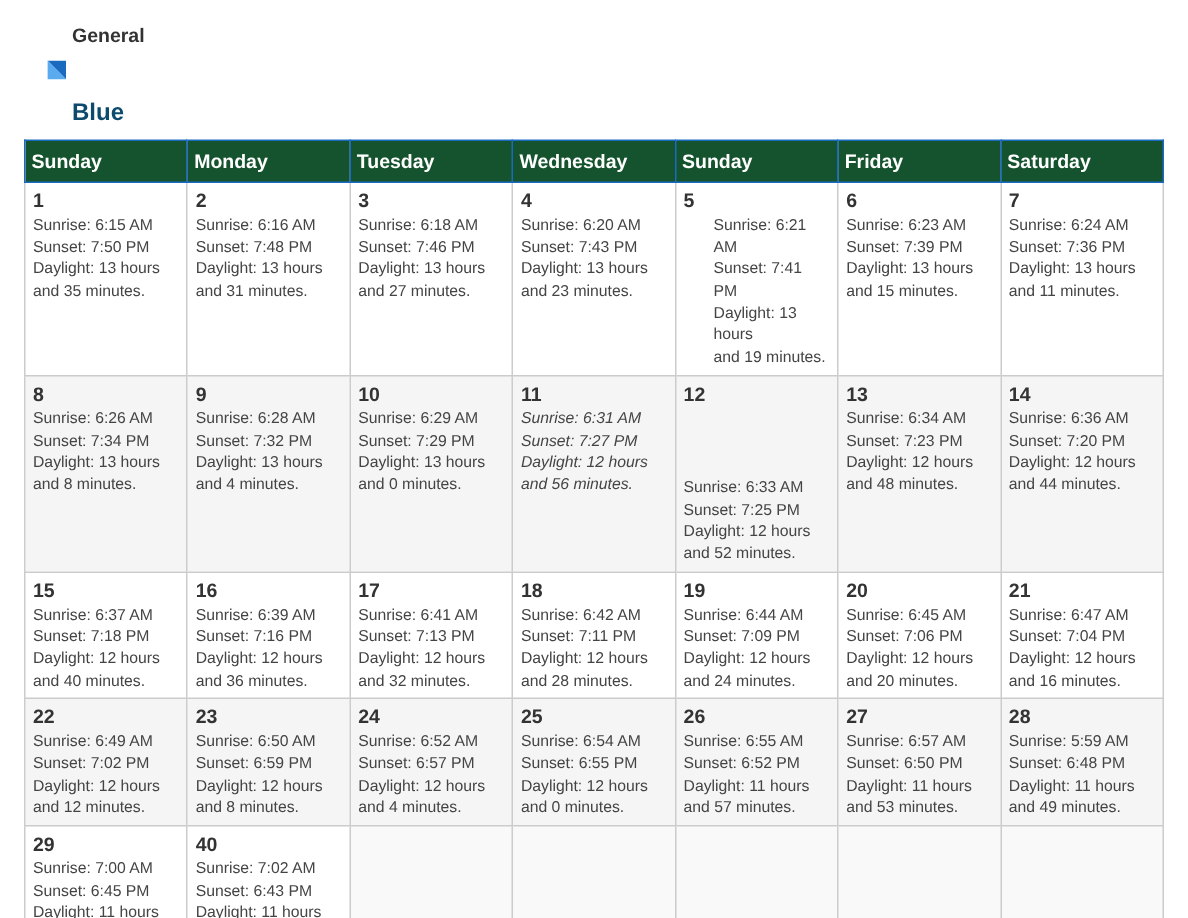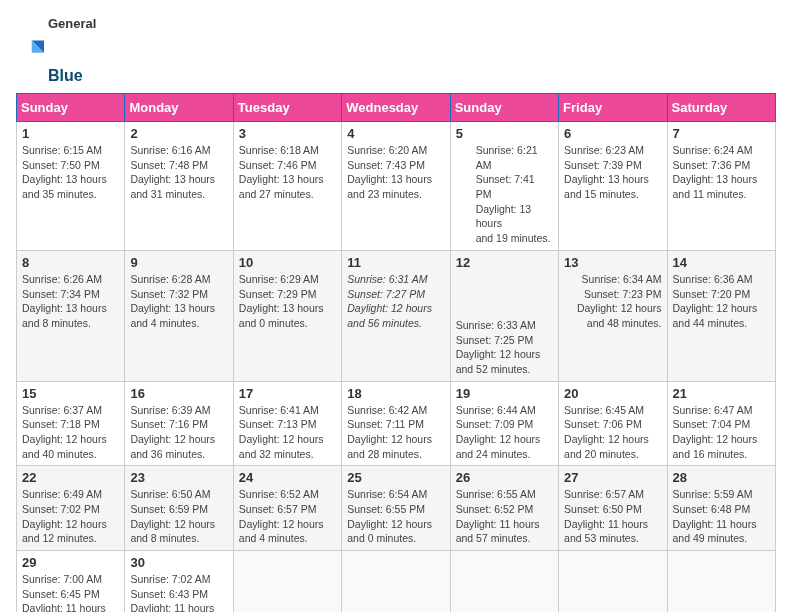--- a/index.html
+++ b/index.html
@@ -38,21 +38,21 @@
       font-size: 16px;
       color: #555;
       margin-top: 2px;
     }
     .calendar {
       width: 100%;
       border-collapse: collapse;
       font-size: 11px;
     }
     .calendar th {
-      background: #ec4899;
+      background: #14532d;
       color: #fff;
       padding: 6px 4px;
       text-align: left;
       font-size: 13px;
       font-weight: bold;
       border: 1px solid #1a6bbf;
     }
     .calendar td {
       border: 1px solid #ccc;
       vertical-align: top;
@@ -196,21 +196,21 @@
         </td>
         <td>
           <span class="day-num">12</span>
           <div class="day-info" style="white-space: pre-line; margin-top: 48px;">Sunrise: 6:33 AM
 Sunset: 7:25 PM
 Daylight: 12 hours
 and 52 minutes.</div>
         </td>
         <td>
           <span class="day-num">13</span>
-          <div class="day-info" style="white-space: pre-line; text-align: right;">Sunrise: 6:34 AM
+          <div class="day-info" style="white-space: pre-line;">Sunrise: 6:34 AM
 Sunset: 7:23 PM
 Daylight: 12 hours
 and 48 minutes.</div>
         </td>
         <td>
           <span class="day-num">14</span>
           <div class="day-info" style="white-space: pre-line;">Sunrise: 6:36 AM
 Sunset: 7:20 PM
 Daylight: 12 hours
 and 44 minutes.</div>
@@ -320,21 +320,21 @@
       </tr>
       <tr>
         <td>
           <span class="day-num">29</span>
           <div class="day-info" style="white-space: pre-line;">Sunrise: 7:00 AM
 Sunset: 6:45 PM
 Daylight: 11 hours
 and 45 minutes.</div>
         </td>
         <td>
-          <span class="day-num">30</span>
+          <span class="day-num">40</span>
           <div class="day-info" style="white-space: pre-line;">Sunrise: 7:02 AM
 Sunset: 6:43 PM
 Daylight: 11 hours
 and 41 minutes.</div>
         </td>
         <td class="empty"></td>
         <td class="empty"></td>
         <td class="empty"></td>
         <td class="empty"></td>
         <td class="empty"></td>

